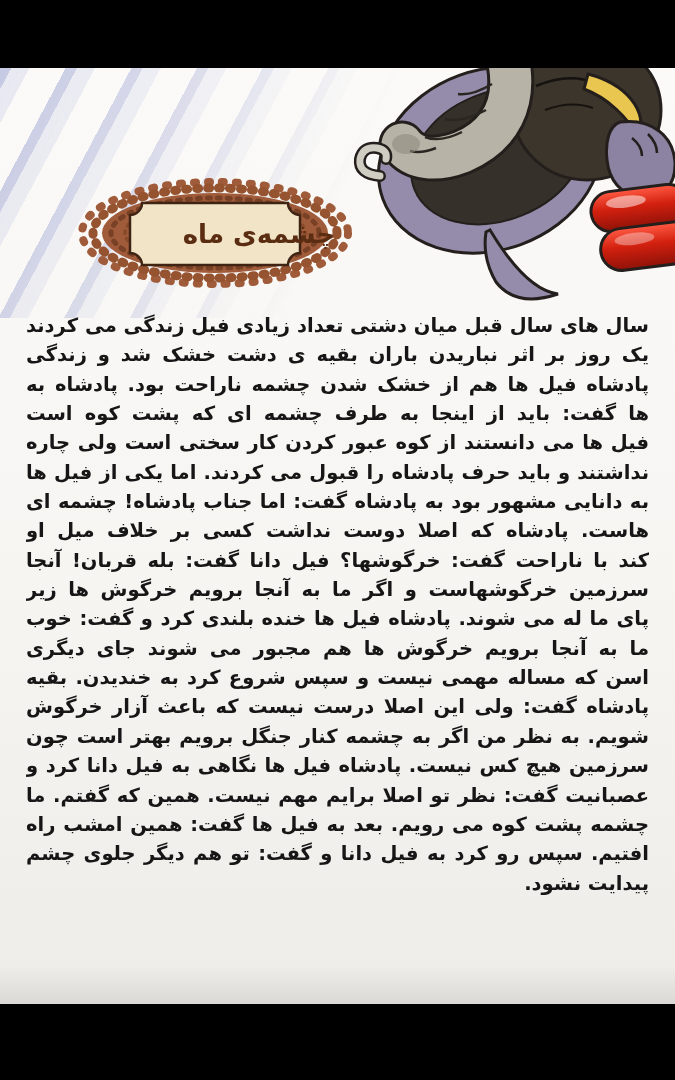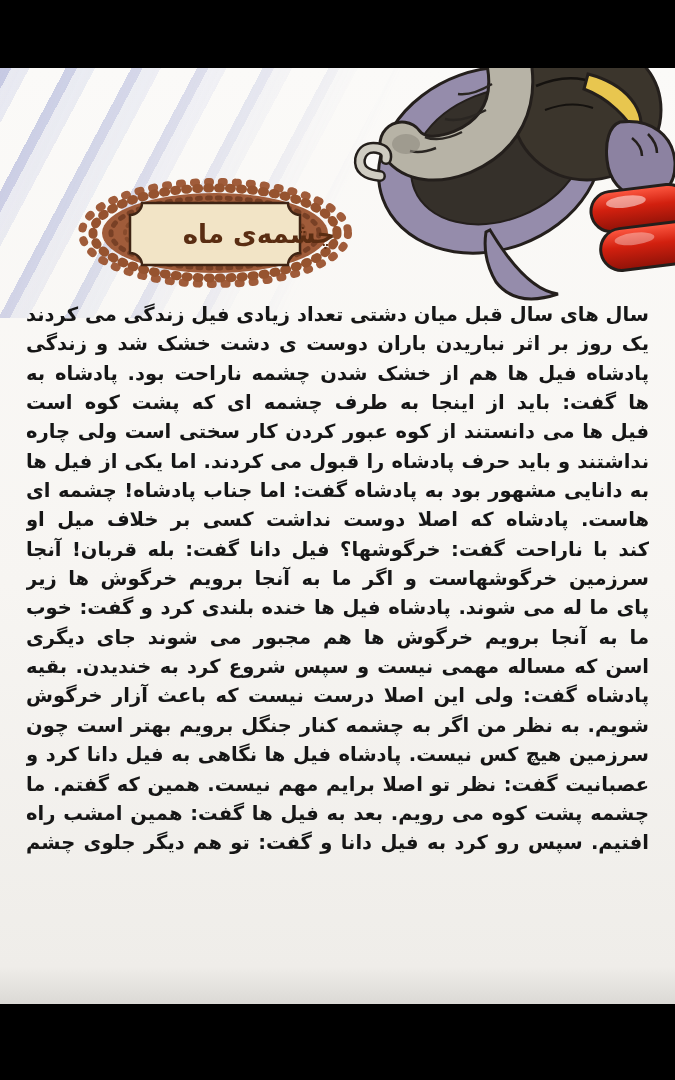--- a/index.html
+++ b/index.html
@@ -45,21 +45,21 @@
   .elephant{position:absolute;top:0;right:0;width:335px;height:235px;}
   .ornament{position:absolute;left:75px;top:109px;width:280px;height:113px;}
   .ornament svg{position:absolute;inset:0;width:100%;height:100%;}
   .ornament-title{
     position:absolute;left:55px;top:26px;width:170px;height:62px;
     display:flex;align-items:center;justify-content:center;
     direction:rtl;color:var(--title-brown);
     font-size:26px;font-weight:bold;letter-spacing:1px;margin-left:44px;
   }
   .story{
-    position:absolute;left:26px;right:26px;top:232px;
+    position:absolute;left:26px;right:26px;top:243px;
     direction:rtl;color:var(--text-black);
     font-weight:bold;
   }
   .story .line{
     height:29.35px;line-height:29.35px;overflow:hidden;
     font-size:19.5px;letter-spacing:-0.2px;
     text-align:justify;text-align-last:justify;
     white-space:normal;
   }
   .story .line:last-child{text-align-last:right;}
@@ -135,36 +135,37 @@
         <ellipse cx="140" cy="56" rx="113" ry="40" fill="#a05c3a"></ellipse>
         <ellipse cx="140" cy="56" rx="104" ry="35" fill="none" stroke="#6e3a20" stroke-width="5" stroke-dasharray="3 7" stroke-linecap="round" opacity="0.8"></ellipse>
         <ellipse cx="140" cy="56" rx="90" ry="30" fill="none" stroke="#7d4426" stroke-width="4" stroke-dasharray="2 6" stroke-linecap="round" opacity="0.7"></ellipse>
         <path d="M 67,26 H 213 A 12,12 0 0 0 225,38 V 76 A 12,12 0 0 0 213,88 H 67 A 12,12 0 0 0 55,76 V 38 A 12,12 0 0 0 67,26 Z" fill="#f2e4c6" stroke="#3f2414" stroke-width="2.5"></path>
       </svg>
       <div class="ornament-title">چشمه‌ی ماه</div>
     </div>
 
     <div class="story">
         <div class="line">سال های سال قبل میان دشتی تعداد زیادی فیل زندگی می کردند</div>
-        <div class="line">یک روز بر اثر نباریدن باران دوست ی دشت خشک شد و زندگی</div>
+        <div class="line">یک روز بر اثر نباریدن باران بقیه ی دشت خشک شد و زندگی</div>
         <div class="line">پادشاه فیل ها هم از خشک شدن چشمه ناراحت بود. پادشاه به فیل</div>
         <div class="line">ها گفت: باید از اینجا به طرف چشمه ای که پشت کوه است برویم.</div>
         <div class="line">فیل ها می دانستند از کوه عبور کردن کار سختی است ولی چاره ای</div>
         <div class="line">نداشتند و باید حرف پادشاه را قبول می کردند. اما یکی از فیل ها که</div>
         <div class="line">به دانایی مشهور بود به پادشاه گفت: اما جناب پادشاه! چشمه ای که</div>
         <div class="line">هاست. پادشاه که اصلا دوست نداشت کسی بر خلاف میل او صحبت</div>
         <div class="line">کند با ناراحت گفت: خرگوشها؟ فیل دانا گفت: بله قربان! آنجا</div>
         <div class="line">سرزمین خرگوشهاست و اگر ما به آنجا برویم خرگوش ها زیر دست و</div>
         <div class="line">پای ما له می شوند. پادشاه فیل ها خنده بلندی کرد و گفت: خوب اگر</div>
         <div class="line">ما به آنجا برویم خرگوش ها هم مجبور می شوند جای دیگری بروند</div>
         <div class="line">اسن که مساله مهمی نیست و سپس شروع کرد به خندیدن. بقیه فیل</div>
         <div class="line">پادشاه گفت: ولی این اصلا درست نیست که باعث آزار خرگوش ها</div>
         <div class="line">شویم. به نظر من اگر به چشمه کنار جنگل برویم بهتر است چون آنجا</div>
         <div class="line">سرزمین هیچ کس نیست. پادشاه فیل ها نگاهی به فیل دانا کرد و با</div>
         <div class="line">عصبانیت گفت: نظر تو اصلا برایم مهم نیست. همین که گفتم. ما به</div>
         <div class="line">چشمه پشت کوه می رویم. بعد به فیل ها گفت: همین امشب راه می</div>
         <div class="line">افتیم. سپس رو کرد به فیل دانا و گفت: تو هم دیگر جلوی چشم من</div>
+        <div class="line">پیدایت نشود.</div>
       </div>
 
   </div>
 
   <div class="letterbox bottom"></div>
 </div>
 
 </body></html>

